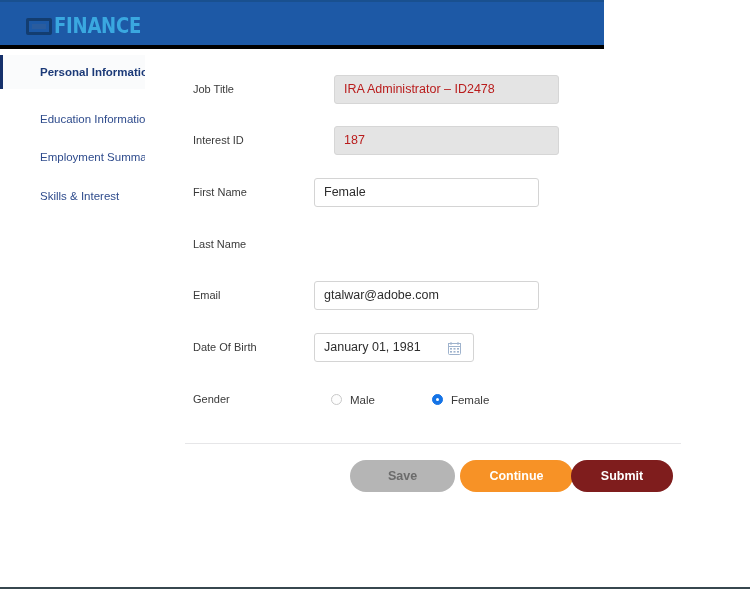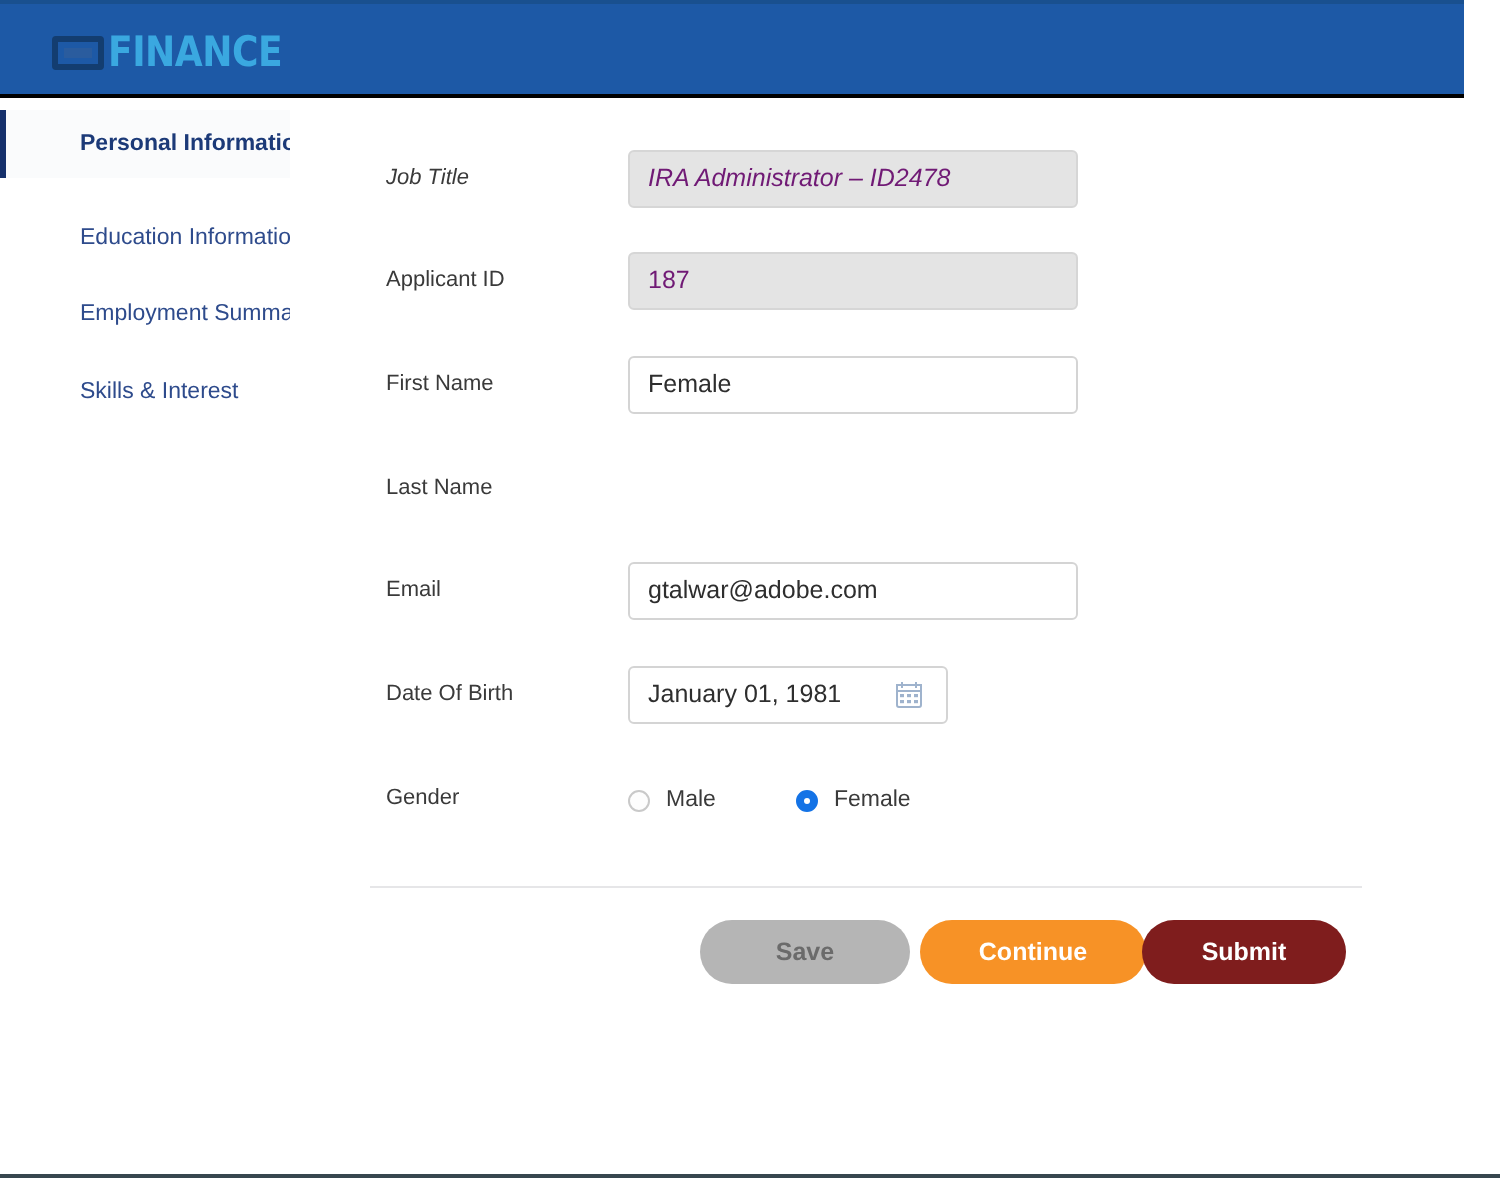--- a/index.html
+++ b/index.html
@@ -13,26 +13,26 @@
     position: relative;
     overflow: hidden;
     font-family: "Liberation Sans", sans-serif;
     -webkit-font-smoothing: antialiased;
   }
 
   
   #app-header {
     position: absolute;
     left: 0; top: 0;
-    width: 732px;
+    width: 604px;
     height: 49px;
     background: #1d59a6;
     box-sizing: border-box;
     border-top: 2px solid #19508f;
-    border-bottom: 2px solid #000000;
+    border-bottom: 4px solid #000000;
   }
   #brand-logo {
     position: absolute;
     left: 26px;
     top: 11px;
     display: flex;
     align-items: center;
     height: 26px;
   }
   #brand-mark {
@@ -134,21 +134,22 @@
     font-size: 12.5px;
     color: #2e2e2e;
     padding: 0 9px;
     line-height: 27px;
     white-space: nowrap;
     overflow: hidden;
   }
   .form-field.disabled {
     background: #e4e4e4;
     border-color: #d6d6d6;
-    color: #701a75;
+    color: #b91c1c;
+    margin-left: 20px;
   }
   .form-field.date {
     width: 160px;
     padding-right: 28px;
   }
   .cal-icon {
     position: absolute;
     left: 255px;
     top: 8px;
     width: 13px;
@@ -159,22 +160,23 @@
   .radio-group {
     position: absolute;
     left: 121px;
     top: 0;
     height: 29px;
     display: flex;
     align-items: center;
   }
   .radio-opt {
     display: flex;
-    align-items: flex-end;
+    align-items: flex-start;
     margin-right: 40px;
+    margin-left: 17px;
   }
   .radio-dot {
     width: 11px;
     height: 11px;
     border-radius: 50%;
     box-sizing: border-box;
     border: 1px solid #c9c9c9;
     background: #fdfdfd;
     margin-right: 8px;
     position: relative;
@@ -274,27 +276,27 @@
   <div class="nav-item" style="top:85px;">
     <span class="nav-label">Employment Summary</span>
   </div>
   <div class="nav-item" style="top:124px;">
     <span class="nav-label">Skills &amp; Interest</span>
   </div>
 </nav>
 
 <main id="form-area">
 
-  <div class="form-row" style="top:20px;font-style:italic;">
+  <div class="form-row" style="top:20px;">
     <span class="form-label">Job Title</span>
     <div class="form-field disabled" placeholder="Job Title">IRA Administrator – ID2478</div>
   </div>
 
   <div class="form-row" style="top:71px;">
-    <span class="form-label">Applicant ID</span>
+    <span class="form-label">Interest ID</span>
     <div class="form-field disabled" placeholder="Applicant ID">187</div>
   </div>
 
   <div class="form-row" style="top:123px;">
     <span class="form-label">First Name</span>
     <div class="form-field" placeholder="First Name">Female</div>
   </div>
 
   <div class="form-row" style="top:175px;">
     <span class="form-label">Last Name</span>

